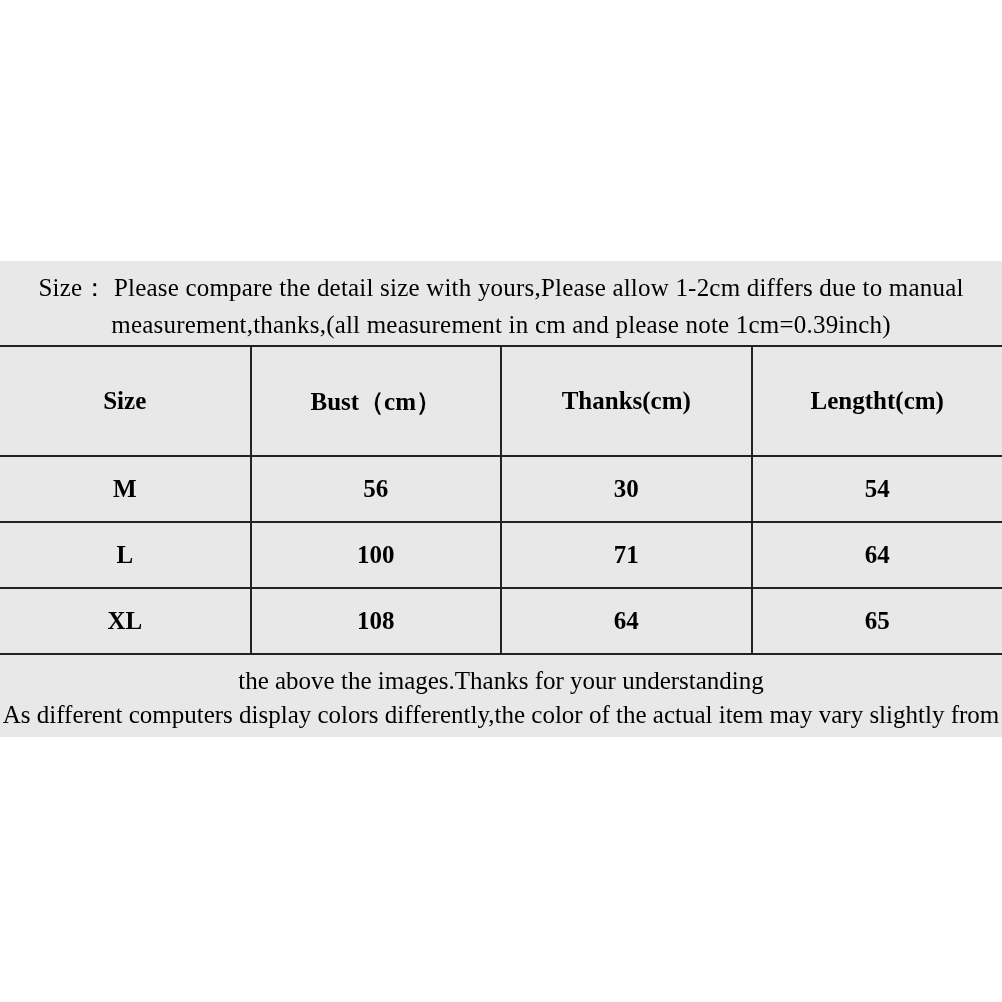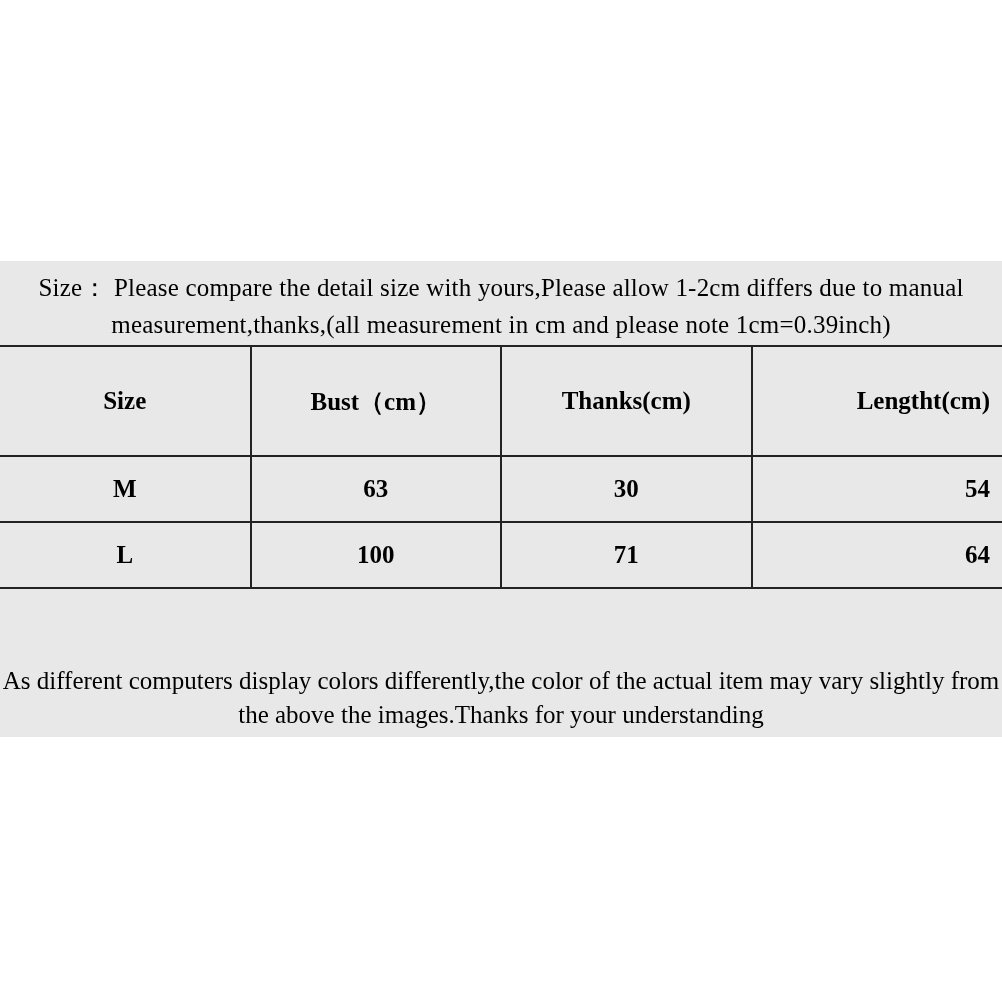--- a/index.html
+++ b/index.html
@@ -55,21 +55,21 @@
     background: #e8e8e8;
     text-align: center;
     vertical-align: middle;
     font-weight: bold;
     font-size: 25px;
     padding: 12px;
   }
   .size-table th:first-child,
   .size-table td:first-child { border-left: none; }
   .size-table th:last-child,
-  .size-table td:last-child { border-right: none; text-align: right; }
+  .size-table td:last-child { border-right: none; }
   .size-table thead tr { height: 110px; }
   .size-table tbody tr { height: 66px; }
   .footer-note {
     position: absolute;
     top: 403px;
     left: 0;
     width: 100%;
     text-align: center;
     font-size: 25px;
     line-height: 34px;
@@ -92,32 +92,38 @@
         <tr>
           <th>Size</th>
           <th>Bust（cm）</th>
           <th>Thanks(cm)</th>
           <th>Lengtht(cm)</th>
         </tr>
       </thead>
       <tbody>
         <tr>
           <td>M</td>
-          <td>63</td>
+          <td>56</td>
           <td>30</td>
           <td>54</td>
         </tr>
         <tr>
           <td>L</td>
           <td>100</td>
           <td>71</td>
           <td>64</td>
         </tr>
+        <tr>
+          <td>XL</td>
+          <td>108</td>
+          <td>64</td>
+          <td>65</td>
+        </tr>
       </tbody>
     </table>
 
     <div class="footer-note">
+      <div>the above the images.Thanks for your understanding</div>
       <div>As different computers display colors differently,the color of the actual item may vary slightly from</div>
-      <div>the above the images.Thanks for your understanding</div>
     </div>
 
   </section>
 </div>
 
 </body></html>

